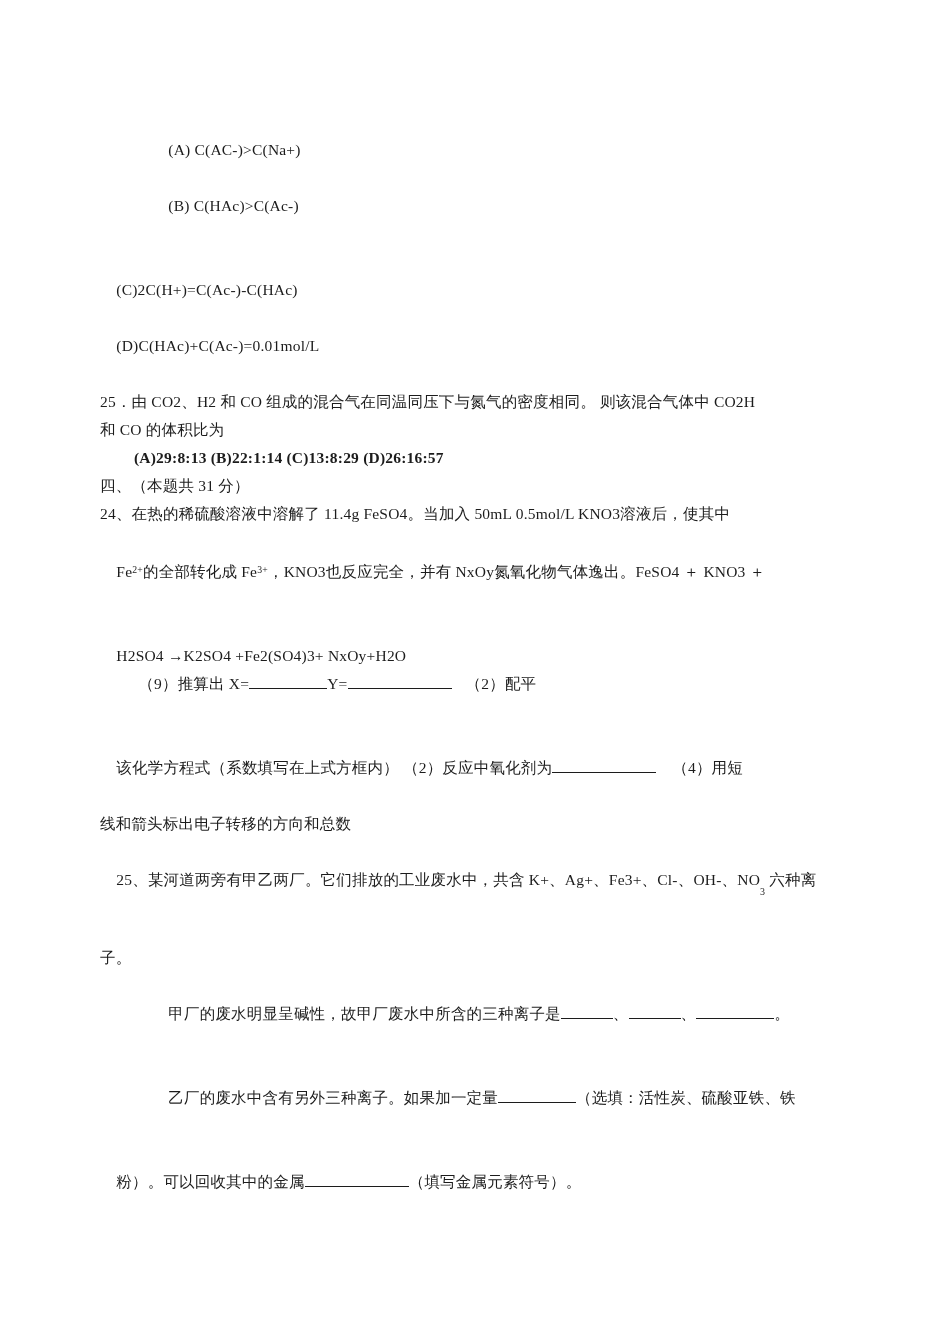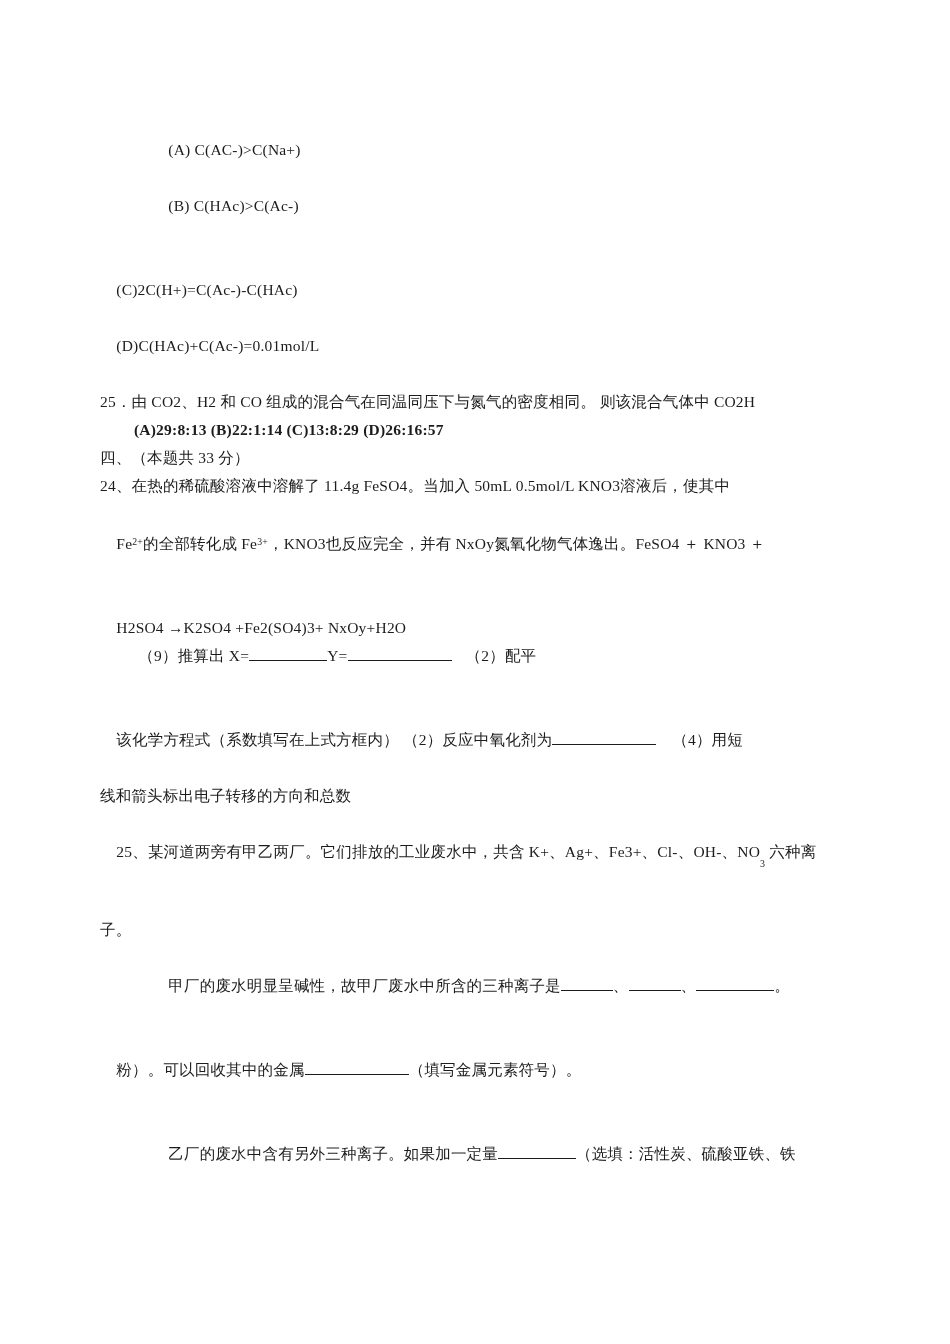--- a/index.html
+++ b/index.html
@@ -51,23 +51,24 @@
     <span style="display:inline-block;width:34px"></span>
     <span>(B) C(HAc)&gt;C(Ac-)</span>
   </div>
   <div class="line">
     <span>(C)2C(H+)=C(Ac-)-C(HAc)</span>
     <span style="display:inline-block;width:36px"></span>
     <span>(D)C(HAc)+C(Ac-)=0.01mol/L</span>
   </div>
 
   <div class="line">25．由 CO2、H2 和 CO 组成的混合气在同温同压下与氮气的密度相同。 则该混合气体中 CO2H</div>
+  <div class="line">和 CO 的体积比为</div>
   <div class="line indent1">(A)29:8:13 (B)22:1:14 (C)13:8:29 (D)26:16:57</div>
 
-  <div class="line">四、（本题共 33 分）</div>
+  <div class="line">四、（本题共 31 分）</div>
 
   <div class="line">24、在热的稀硫酸溶液中溶解了 11.4g FeSO4。当加入 50mL 0.5mol/L KNO3溶液后，使其中</div>
   <div class="line">
     <span>Fe</span><sup>2+</sup><span>的全部转化成 Fe</span><sup>3+</sup><span>，KNO3也反应完全，并有 NxOy氮氧化物气体逸出。FeSO4 ＋ KNO3 ＋</span>
   </div>
   <div class="line">
     <span class="nowrapline">
       <span>H2SO4</span>
       <span>→</span><span>K2SO4</span>
       <span>+</span><span>Fe2(SO4)3</span><span>+</span>
@@ -80,23 +81,23 @@
   </div>
   <div class="line">线和箭头标出电子转移的方向和总数</div>
 
   <div class="line">
     <span>25、某河道两旁有甲乙两厂。它们排放的工业废水中，共含 K+、Ag+、Fe3+、Cl-、OH-、NO</span><span class="tiny-sub">3</span><span style="display:inline-block;width:4px"></span><span>六种离</span>
   </div>
   <div class="line" style="margin-top:20px">子。</div>
   <div class="line indent2">
     <span>甲厂的废水明显呈碱性，故甲厂废水中所含的三种离子是</span><span class="blank b-sm"></span>、<span class="blank b-sm"></span>、<span class="blank b-md"></span><span>。</span>
   </div>
+  <div class="line indent2">
+    <span>乙厂的废水中含有另外三种离子。如果加一定量</span><span class="blank b-md"></span><span>（选填：活性炭、硫酸亚铁、铁</span>
+  </div>
   <div class="line">
     <span>粉）。可以回收其中的金属</span><span class="blank b-lg"></span><span>（填写金属元素符号）。</span>
-  </div>
-  <div class="line indent2">
-    <span>乙厂的废水中含有另外三种离子。如果加一定量</span><span class="blank b-md"></span><span>（选填：活性炭、硫酸亚铁、铁</span>
   </div>
   <div class="line">
     
   </div>
 
 </div>
 
 </body></html>

